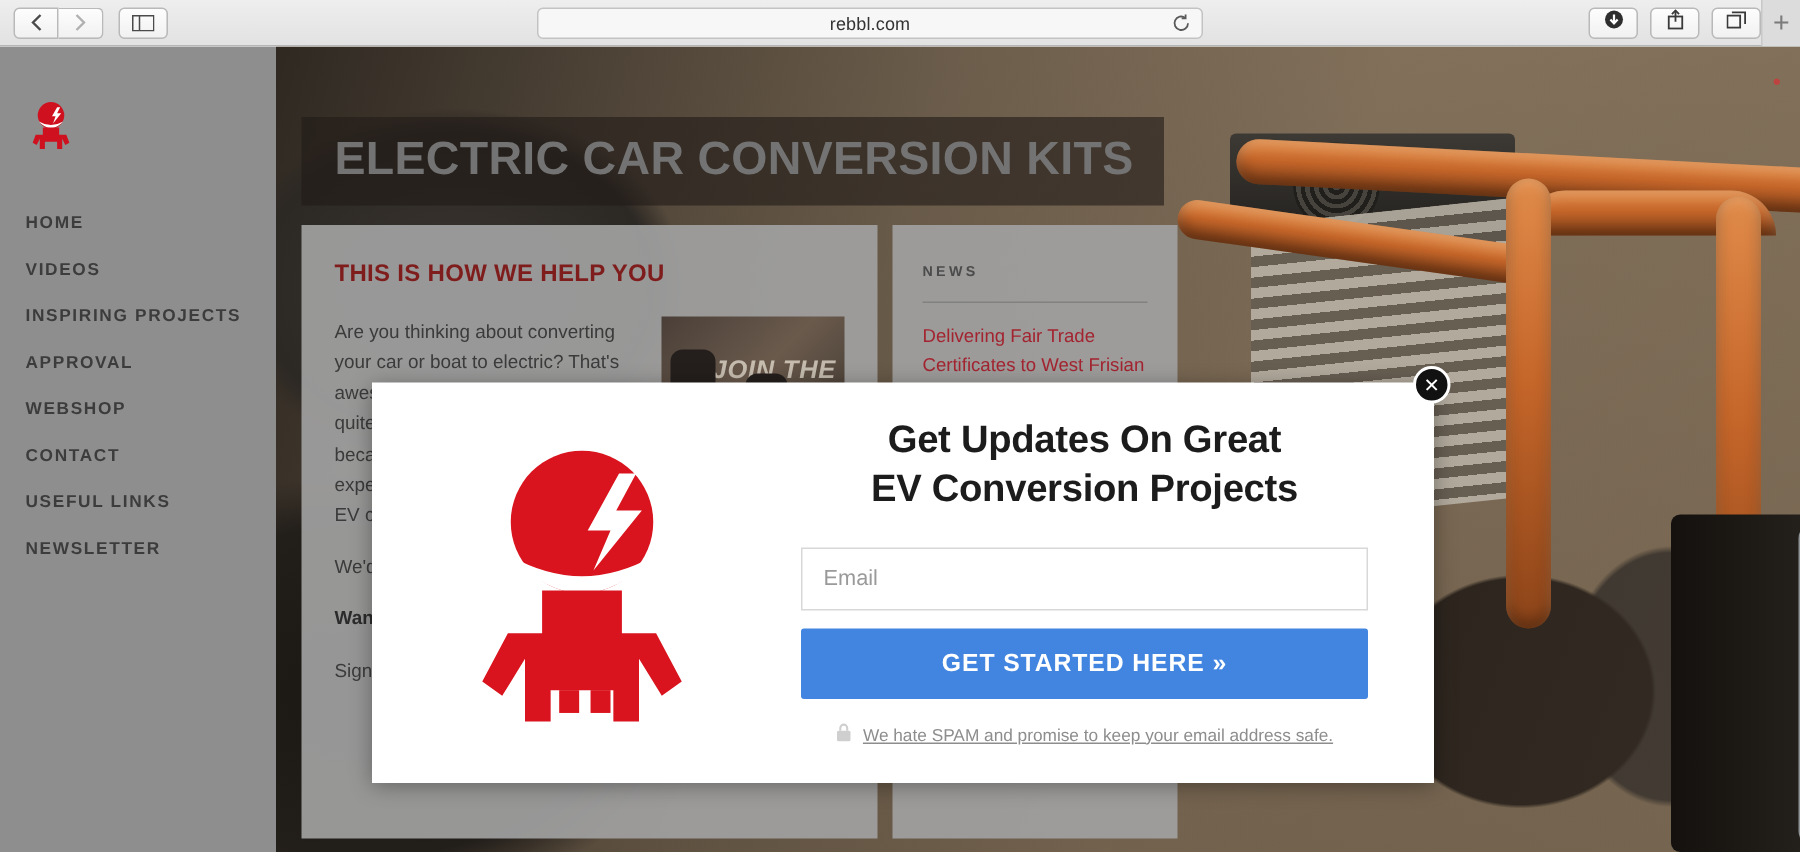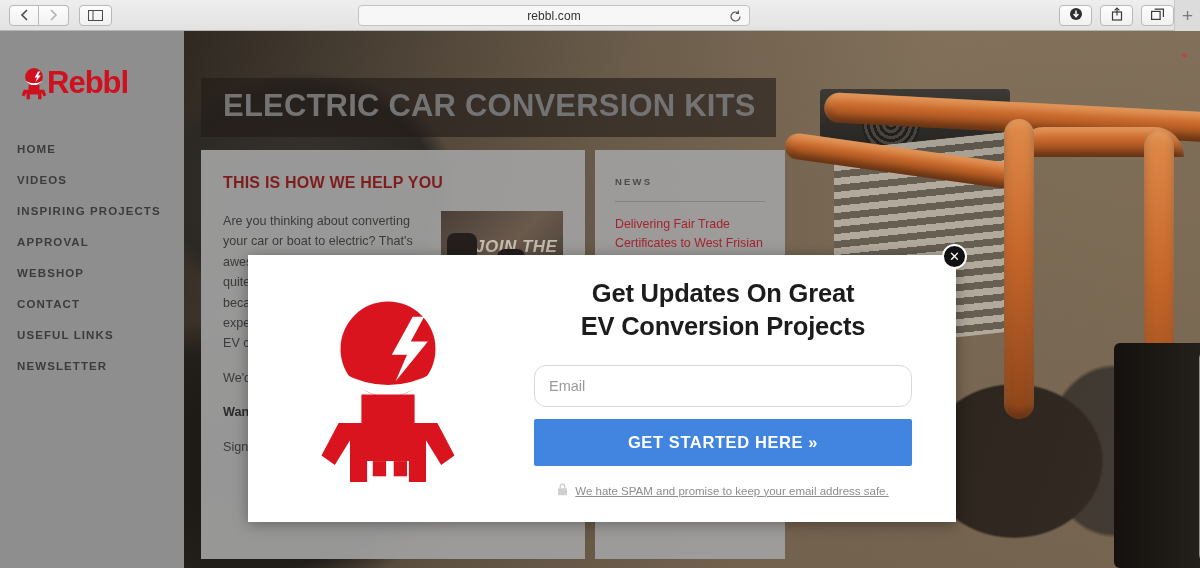--- a/index.html
+++ b/index.html
@@ -26,21 +26,21 @@
     display: flex; align-items: center; justify-content: center;
     color: #4a4a4a;
   }
   .chrome-btn.left  { border-radius: 4px 0 0 4px; }
   .chrome-btn.right { border-radius: 0 4px 4px 0; border-left: none; color: #b0b0b0; }
   .chrome-btn.single { border-radius: 4px; margin-left: 10px; width: 33px; }
   .chrome-btn svg { display: block; }
 
   .urlbar {
     position: absolute; left: 358px; top: 5px;
-    width: 392px; height: 21px;
+    width: 444px; height: 21px;
     background: #f7f7f7;
     border: 1px solid #c3c3c3; border-radius: 4px;
     display: flex; align-items: center; justify-content: center;
   }
   .urlbar .url-text {
     font-size: 12px; color: #333; letter-spacing: .1px;
   }
   .reload { position: absolute; right: 7px; top: 3px; color: #5a5a5a; }
 
   .right-tools { position: absolute; right: 26px; top: 5px; display: flex; gap: 8px; }
@@ -225,21 +225,21 @@
   }
   .modal-right {
     flex: 1; padding: 0 44px 0 6px;
   }
   .modal-title {
     font-size: 25.5px; font-weight: bold; color: #1c1c1c;
     text-align: center; line-height: 1.28; letter-spacing: -.2px;
   }
   .email-input {
     display: block; width: 100%; height: 42px; margin-top: 22px;
-    border: 1px solid #d8d8d8; border-radius: 12px;
+    border: 1px solid #d8d8d8; border-radius: 0;
     font-size: 14.5px; color: #444; padding: 0 14px;
     font-family: "Liberation Sans", sans-serif;
     background: #fff; outline: none;
   }
   .email-input::placeholder { color: #9a9a9a; }
   .cta-btn {
     display: block; width: 100%; height: 47px; margin-top: 12px;
     background: #4285e0; border: none; border-radius: 2px;
     color: #fff; font-size: 16.5px; font-weight: bold; letter-spacing: .6px;
     font-family: "Liberation Sans", sans-serif; cursor: pointer;
@@ -351,21 +351,20 @@
     <div class="sidebar">
       <div class="logo-row">
         <span class="logo-mark">
           <svg viewBox="0 0 100 100" width="34" height="34">
             <circle cx="50" cy="32" r="26" fill="#cf101f"></circle>
             <path d="M26,44 Q50,70 74,44 Q50,58 26,44 Z" fill="#ffffff"></path>
             <polygon points="62,16 52,34 59,34 54,48 70,28 62,28 68,16" fill="#ffffff"></polygon>
             <path d="M34,56 h32 v14 h14 l6,16 -8,4 -6,-12 v20 h-10 v-14 h-24 v14 h-10 v-20 l-6,12 -8,-4 6,-16 h14 z" fill="#cf101f"></path>
           </svg>
         </span>
-        <span class="logo-word">Rebbl</span>
       </div>
       <nav class="nav">
         <a class="nav-item" href="#">HOME</a>
         <a class="nav-item" href="#">VIDEOS</a>
         <a class="nav-item" href="#">INSPIRING PROJECTS</a>
         <a class="nav-item" href="#">APPROVAL</a>
         <a class="nav-item" href="#">WEBSHOP</a>
         <a class="nav-item" href="#">CONTACT</a>
         <a class="nav-item" href="#">USEFUL LINKS</a>
         <a class="nav-item" href="#">NEWSLETTER</a>

